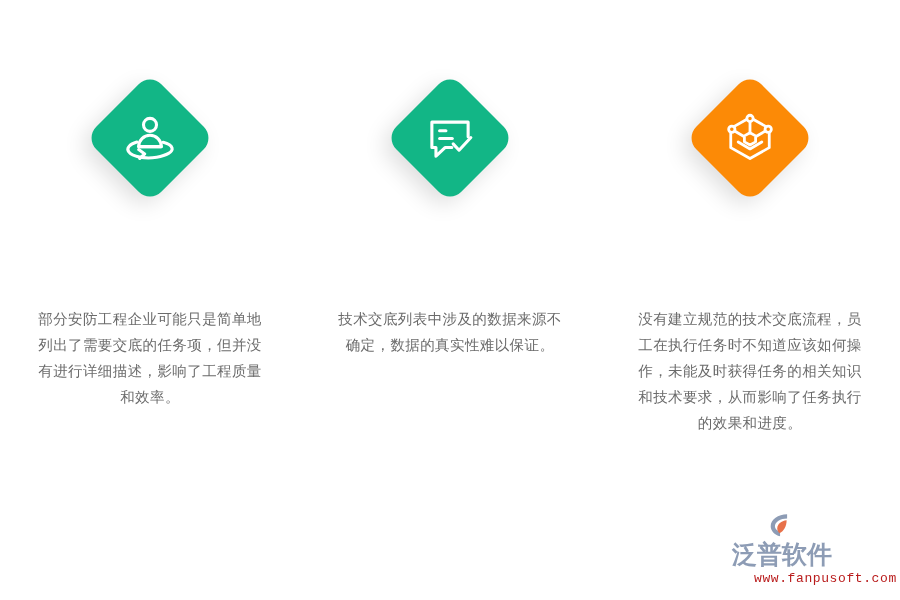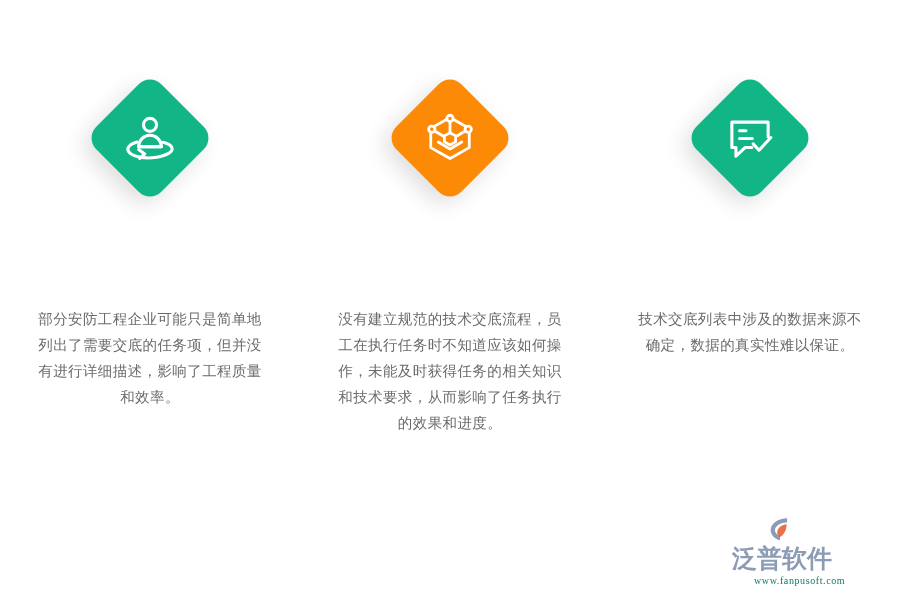--- a/index.html
+++ b/index.html
@@ -125,27 +125,27 @@
   .brand-name {
     font-size: 25px;
     font-weight: bold;
     color: #8d9cb5;
     letter-spacing: 0px;
     line-height: 30px;
     white-space: nowrap;
   }
 
   .brand-url {
-    font-size: 10px;
-    color: #0f766e;
+    font-size: 13px;
+    color: #b91c1c;
     letter-spacing: 0.6px;
     margin-top: 1px;
     margin-left: 22px;
     white-space: nowrap;
-    font-family: Liberation Serif, serif;
+    font-family: Liberation Mono, monospace;
   }
 </style>
 </head>
 <body>
 
 <div class="board">
 
   <div class="columns">
 
     <div class="column">
@@ -155,20 +155,35 @@
           <svg width="58" height="58" viewBox="0 0 64 64" fill="none" stroke="#ffffff" stroke-width="3.4" stroke-linecap="round" stroke-linejoin="round">
             <circle cx="32" cy="17.5" r="7.2"></circle>
             <path d="M19.5 41.5 a12.5 12.5 0 0 1 25 0 Z"></path>
             <path d="M19.5 41.5 h25"></path>
             <path d="M17.5 36.5 C 9.5 38.8 5.5 43.2 8.6 47.4 C 12.6 52.7 26.4 55.4 39.4 53.2 C 50.5 51.3 57.6 47.2 56.3 43.0 C 55.5 40.5 51.9 38.2 46.5 36.8"></path>
             <path d="M19.5 44.8 L 26.2 49.6 L 20.6 54.6"></path>
           </svg>
         </div>
       </div>
       <div class="caption">部分安防工程企业可能只是简单地列出了需要交底的任务项，但并没有进行详细描述，影响了工程质量和效率。</div>
+    </div>
+
+    <div class="column">
+      <div class="badge-slot">
+        <div class="diamond green"></div>
+        <div class="icon-wrap">
+          <svg width="58" height="58" viewBox="0 0 64 64" fill="none" stroke="#ffffff" stroke-width="3.4" stroke-linecap="round" stroke-linejoin="round">
+            <path d="M52 30.5 V 14.5 H 12 V 42.5 H 16.5 V 52 L 26.5 42.5 H 34"></path>
+            <path d="M20.5 24 H 27.5"></path>
+            <path d="M20.5 32.5 H 34.5"></path>
+            <path d="M35.5 38.5 L 42 45.5 L 55 31.5"></path>
+          </svg>
+        </div>
+      </div>
+      <div class="caption">技术交底列表中涉及的数据来源不确定，数据的真实性难以保证。</div>
     </div>
 
     <div class="column">
       <div class="badge-slot">
         <div class="diamond orange"></div>
         <div class="icon-wrap">
           <svg width="56" height="56" viewBox="0 0 64 64" fill="none" stroke="#ffffff" stroke-width="3.2" stroke-linecap="round" stroke-linejoin="round">
             <path d="M32 8.5 L 54 21 V 43 L 32 55.5 L 10 43 V 21 Z"></path>
             <path d="M32 26 L 38.4 29.6 V 36.4 L 32 40 L 25.6 36.4 V 29.6 Z"></path>
             <path d="M32 12.5 V 25.2"></path>
@@ -177,35 +192,20 @@
             <path d="M18.5 36.5 L 32 44.5 L 45.5 36.5"></path>
             <circle cx="32" cy="9.6" r="3.6" fill="#fc8a06"></circle>
             <circle cx="11.2" cy="22.0" r="3.6" fill="#fc8a06"></circle>
             <circle cx="52.8" cy="22.0" r="3.6" fill="#fc8a06"></circle>
           </svg>
         </div>
       </div>
       <div class="caption wide">没有建立规范的技术交底流程，员工在执行任务时不知道应该如何操作，未能及时获得任务的相关知识和技术要求，从而影响了任务执行的效果和进度。</div>
     </div>
 
-    <div class="column">
-      <div class="badge-slot">
-        <div class="diamond green"></div>
-        <div class="icon-wrap">
-          <svg width="58" height="58" viewBox="0 0 64 64" fill="none" stroke="#ffffff" stroke-width="3.4" stroke-linecap="round" stroke-linejoin="round">
-            <path d="M52 30.5 V 14.5 H 12 V 42.5 H 16.5 V 52 L 26.5 42.5 H 34"></path>
-            <path d="M20.5 24 H 27.5"></path>
-            <path d="M20.5 32.5 H 34.5"></path>
-            <path d="M35.5 38.5 L 42 45.5 L 55 31.5"></path>
-          </svg>
-        </div>
-      </div>
-      <div class="caption">技术交底列表中涉及的数据来源不确定，数据的真实性难以保证。</div>
-    </div>
-
   </div>
 
   <div class="brand">
     <div class="brand-top">
       <div class="brand-mark">
         <svg width="30" height="30" viewBox="0 0 32 32" fill="none">
           <path d="M22.5 4.5 C 13.0 4.5 5.0 10.2 5.0 17.2 C 5.0 22.2 9.0 26.4 15.0 28.0 L 15.0 23.2 C 11.6 21.9 9.5 19.7 9.5 17.2 C 9.5 12.8 15.4 9.0 22.5 9.0 Z" fill="#8d9cb5"></path>
           <path d="M22.0 11.0 C 16.2 11.6 12.0 15.2 12.0 19.6 C 12.0 21.6 12.9 23.4 14.5 24.8 C 18.9 22.6 22.0 17.4 22.0 11.0 Z" fill="#e8714a"></path>
           <path d="M23.6 11.2 C 23.6 17.8 20.3 23.2 15.6 25.6 C 17.3 26.6 19.4 27.2 21.6 27.2 C 22.4 27.2 23.1 27.1 23.6 27.0 Z" fill="#ffffff"></path>
         </svg>

